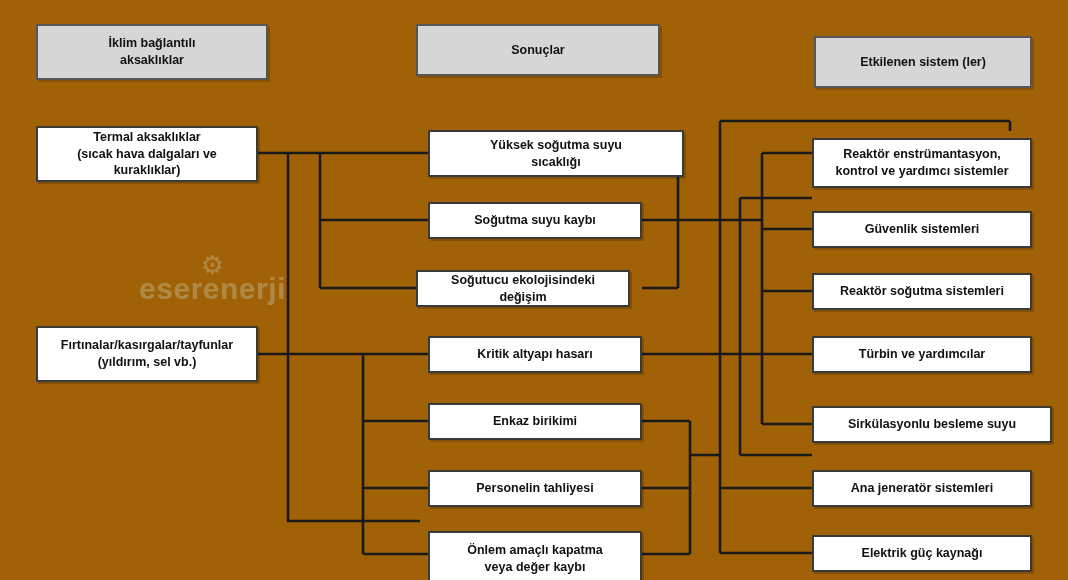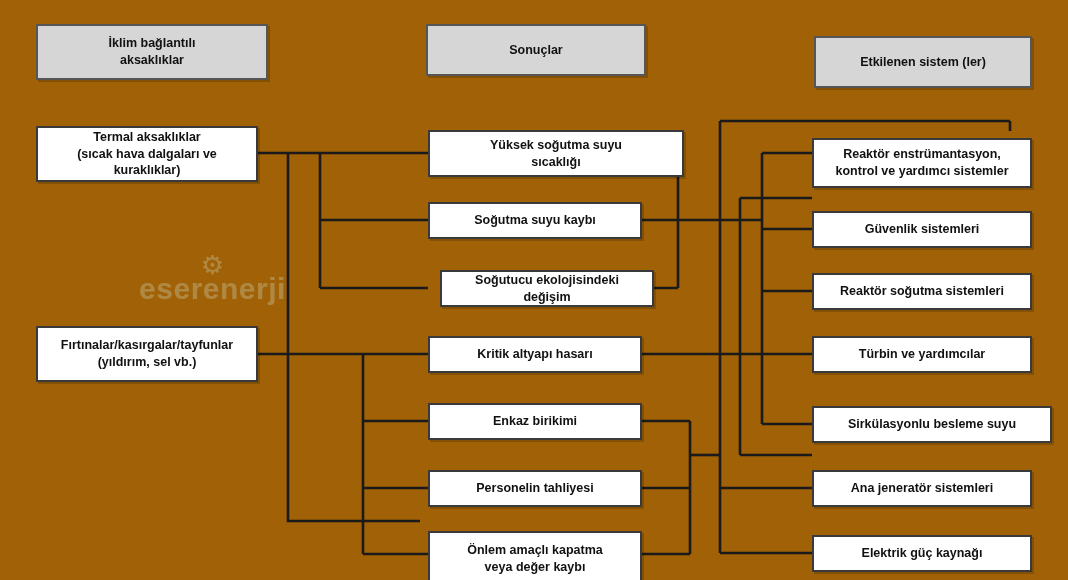--- a/index.html
+++ b/index.html
@@ -140,21 +140,21 @@
     <path d="M 720,488 L 812,488"></path>
   </svg>
 
   <div class="node header" style="left:36px;  top:24px;  width:232px; height:56px;">
     <div>
       <span>İklim bağlantılı</span>
       <span>aksaklıklar</span>
     </div>
   </div>
 
-  <div class="node header" style="left:426px; top:24px; width:220px; height:52px;">
+  <div class="node header" style="left:416px; top:24px; width:244px; height:52px;">
     <span>Sonuçlar</span>
   </div>
 
   <div class="node header" style="left:814px; top:24px; width:218px; height:52px;margin-top:12px;">
     <span>Etkilenen sistem (ler)</span>
   </div>
 
   <div class="node" style="left:36px; top:126px; width:222px; height:56px;">
     <div>
       <span>Termal aksaklıklar</span>
@@ -173,21 +173,21 @@
     <div>
       <span>Yüksek soğutma suyu</span>
       <span>sıcaklığı</span>
     </div>
   </div>
 
   <div class="node" style="left:428px; top:202px; width:214px; height:37px;">
     <span>Soğutma suyu kaybı</span>
   </div>
 
-  <div class="node" style="left:440px; top:270px; width:214px; height:37px;">
+  <div class="node" style="left:416px; top:270px; width:214px; height:37px;">
     <span>Soğutucu ekolojisindeki değişim</span>
   </div>
 
   <div class="node" style="left:428px; top:336px; width:214px; height:37px;">
     <span>Kritik altyapı hasarı</span>
   </div>
 
   <div class="node" style="left:428px; top:403px; width:214px; height:37px;">
     <span>Enkaz birikimi</span>
   </div>

